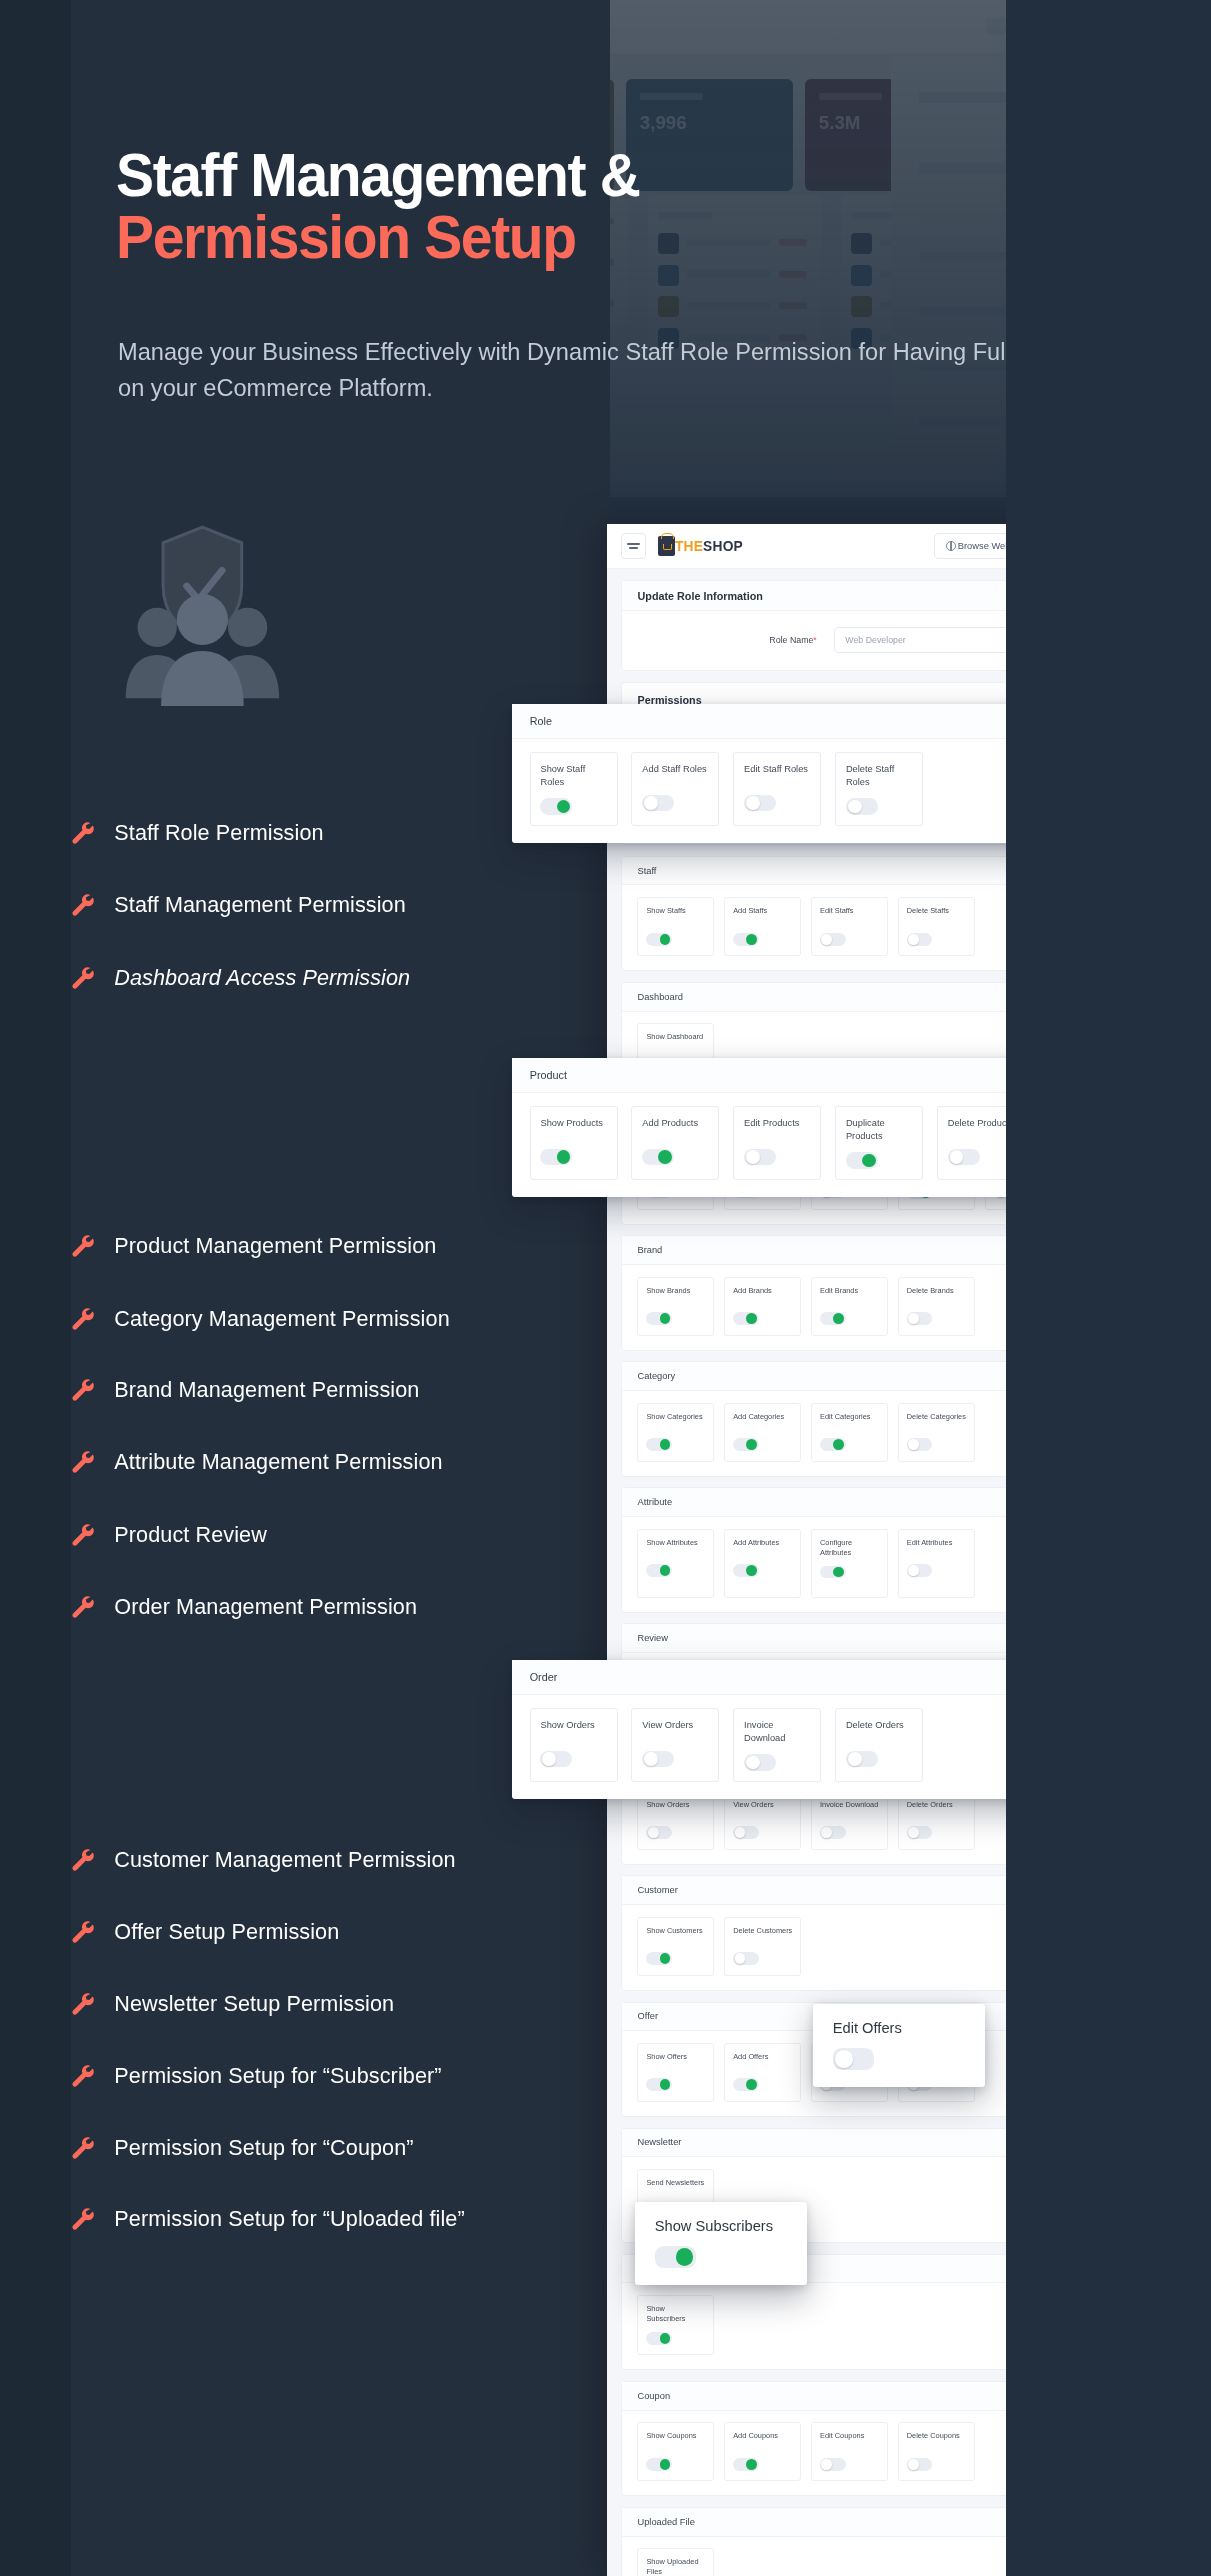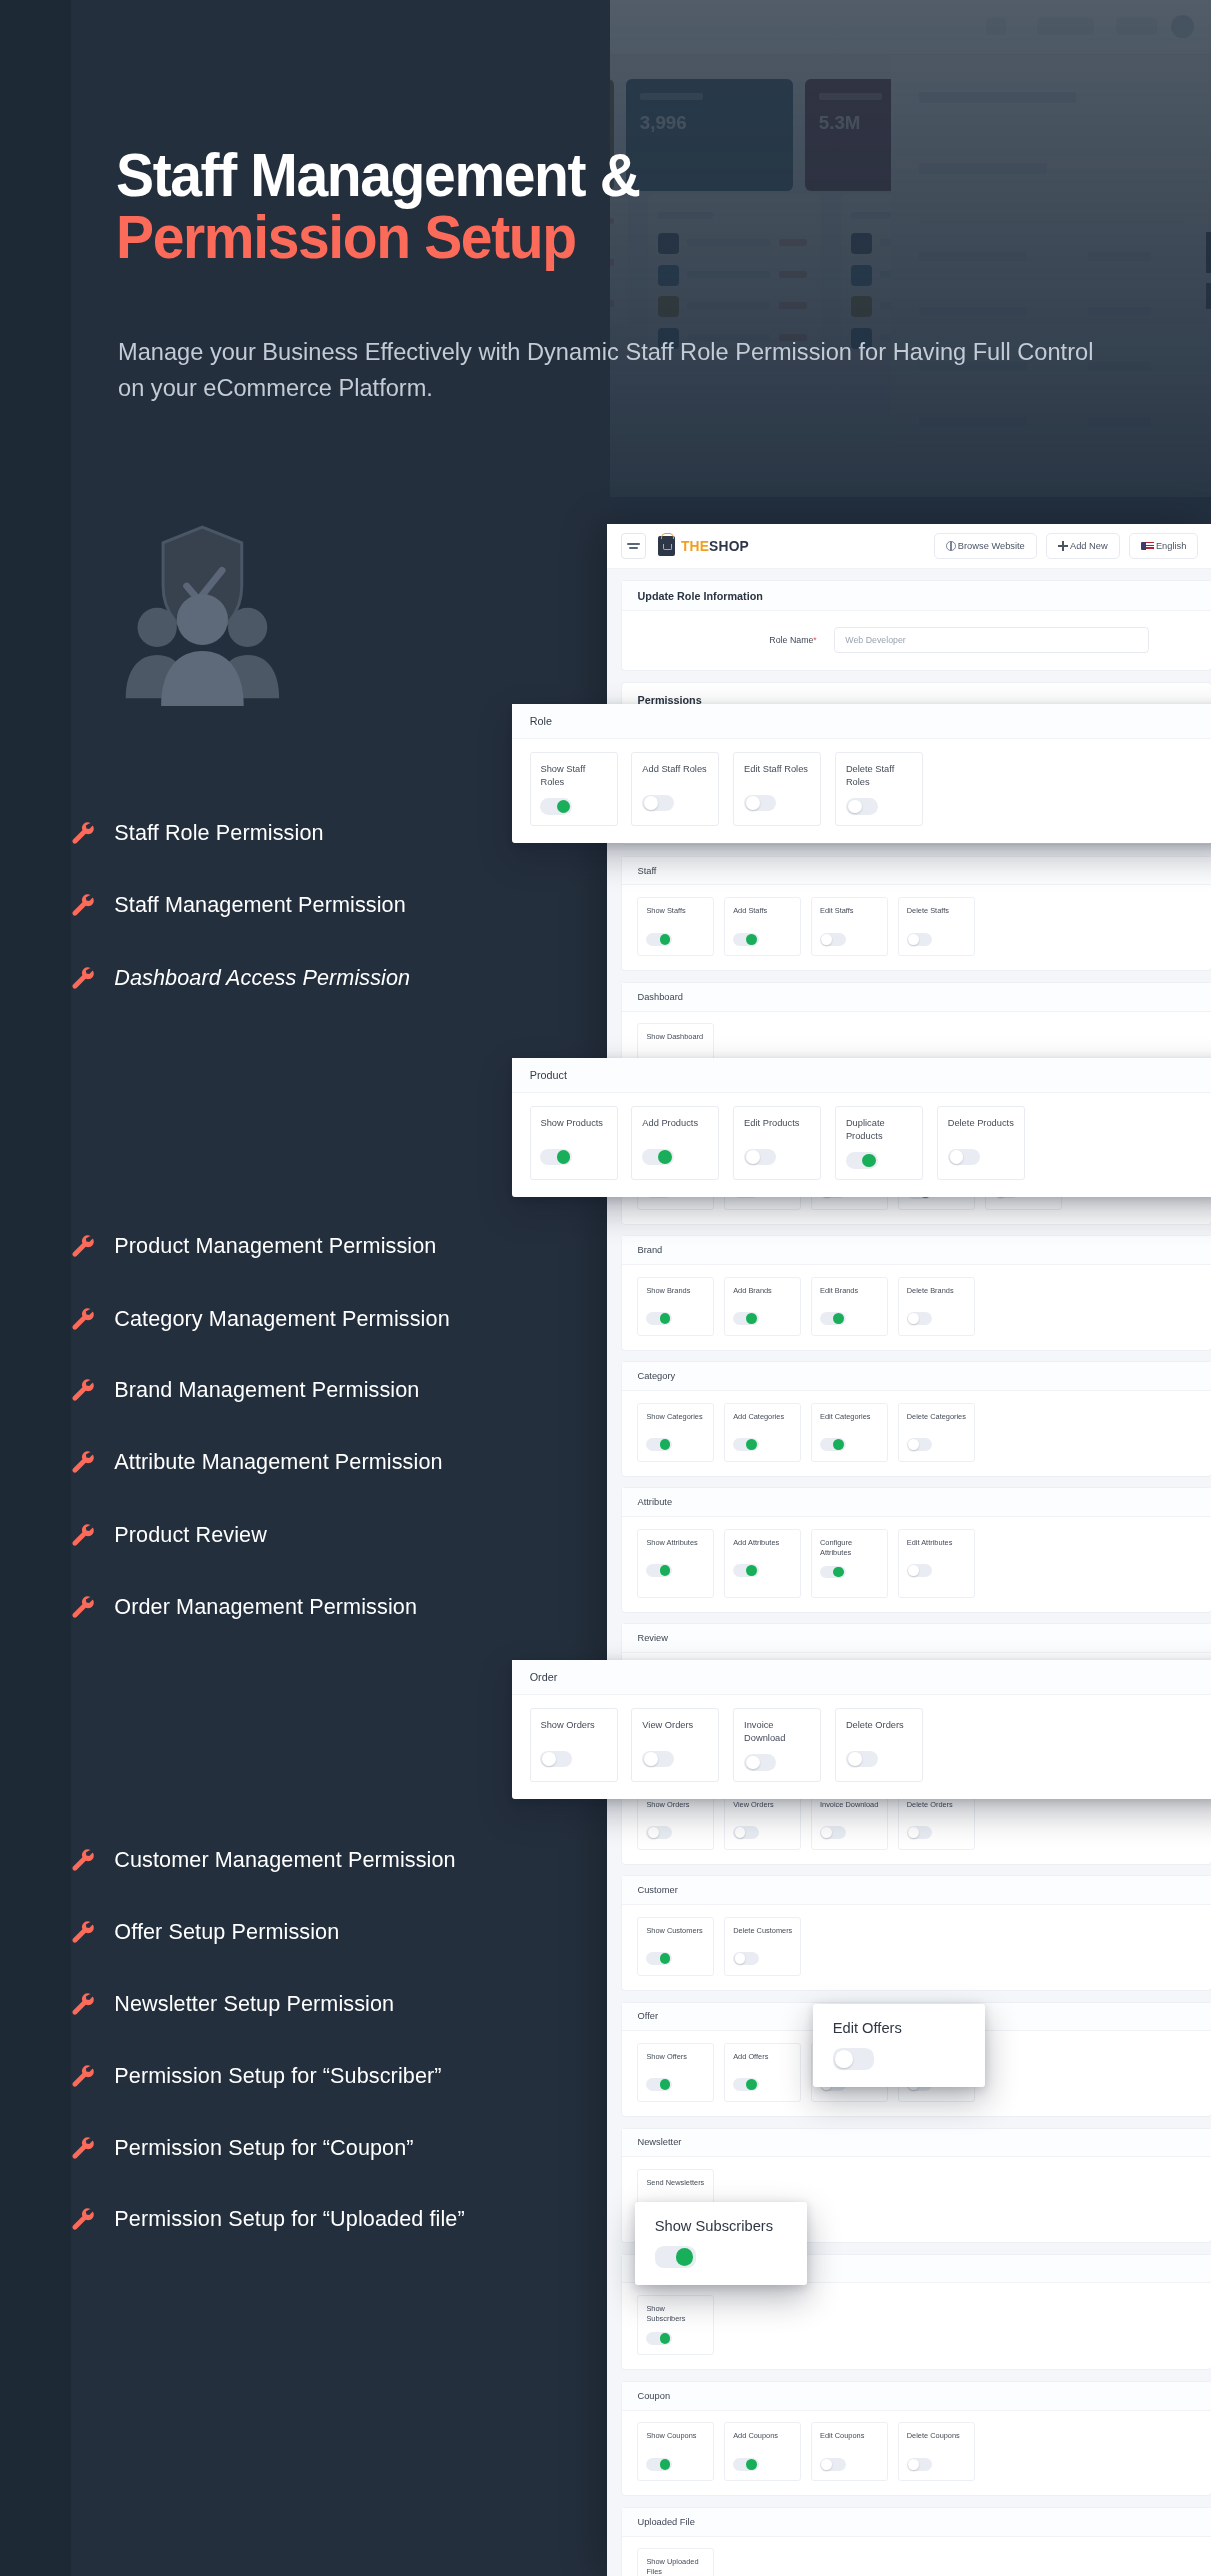--- a/index.html
+++ b/index.html
@@ -5,21 +5,21 @@
   * { box-sizing: border-box; margin: 0; padding: 0; }
   html, body { width: 1211px; height: 2576px; }
   body {
     font-family: "Liberation Sans", sans-serif;
     background: #222f3e;
     position: relative;
     overflow: hidden;
   }
 
   
-  #stage { position: absolute; inset: 0; width: 1211px; height: 2576px; overflow: hidden; }
+  #stage { position: absolute; inset: 0; width: 1006px; height: 2576px; overflow: hidden; }
 
   
   .dark-panel {
     position: absolute; left: 0; top: 0; width: 610px; height: 2576px;
     background: #242f3d;
   }
   .dark-panel-round {
     position: absolute; left: 0; top: 0; width: 71px; height: 2576px;
     background: #1e2936;
     border-top-right-radius: 0;
@@ -107,21 +107,21 @@
     display:flex; align-items:center; padding:0 13.8px;
   }
   .hamburger {
     width:25.6px; height:25.6px; border:1px solid #e4e8ee; border-radius:3.9px;
     display:flex; flex-direction:column; justify-content:center; align-items:center; gap:2.9px;
     flex:0 0 25.6px;
   }
   .hamburger span { display:block; height:1.5px; background:#5a6577; border-radius:1px; }
   .hamburger span:nth-child(1){ width:12.8px; }
   .hamburger span:nth-child(2){ width:8.8px; }
-  .brand { display:flex; align-items:center; gap:6px; margin-left:11.8px; }
+  .brand { display:flex; align-items:center; gap:0; margin-left:11.8px; }
   .brand-mark {
     width:16.7px; height:20.6px; background:#2d3748; border-radius:2px;
     position:relative; flex:0 0 16.7px;
   }
   .brand-mark:before {
     content:""; position:absolute; left:2.9px; top:-2.9px; width:10.8px; height:4.9px;
     border:1.6px solid #f0a020; border-bottom:none; border-radius:4.9px 4.9px 0 0;
   }
   .brand-mark:after {
     content:""; position:absolute; left:4.9px; top:7.9px; width:6.9px; height:5.9px;

